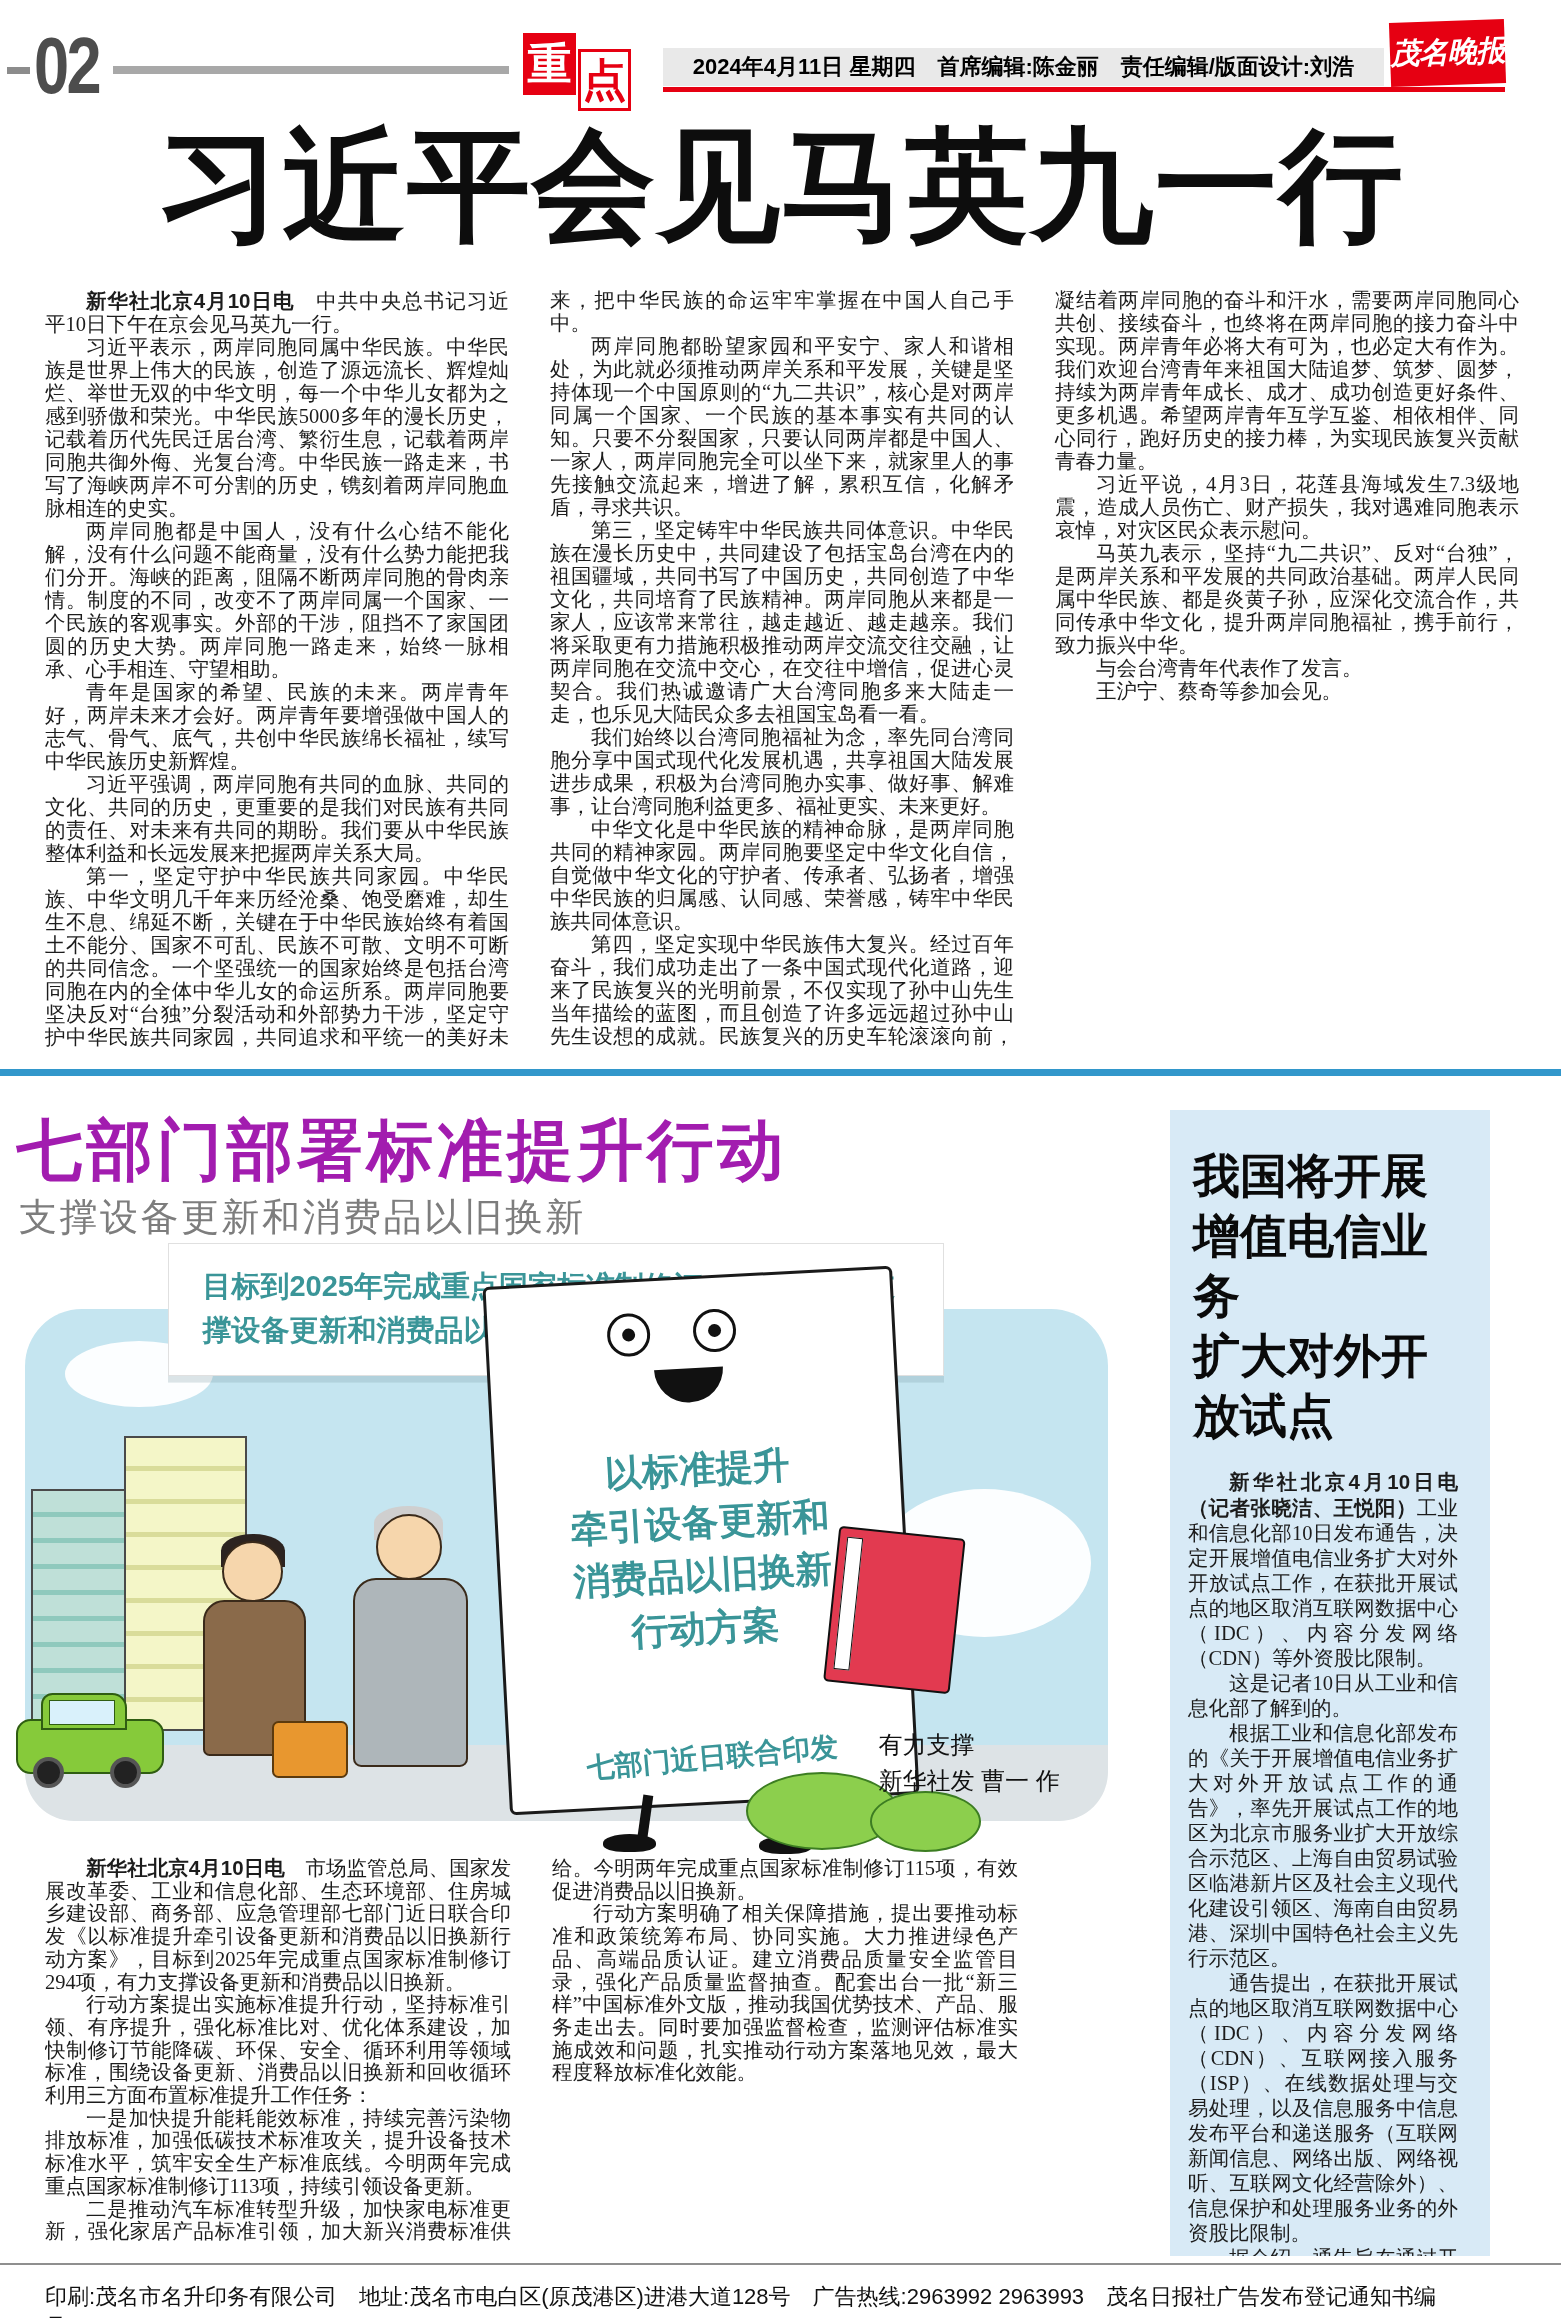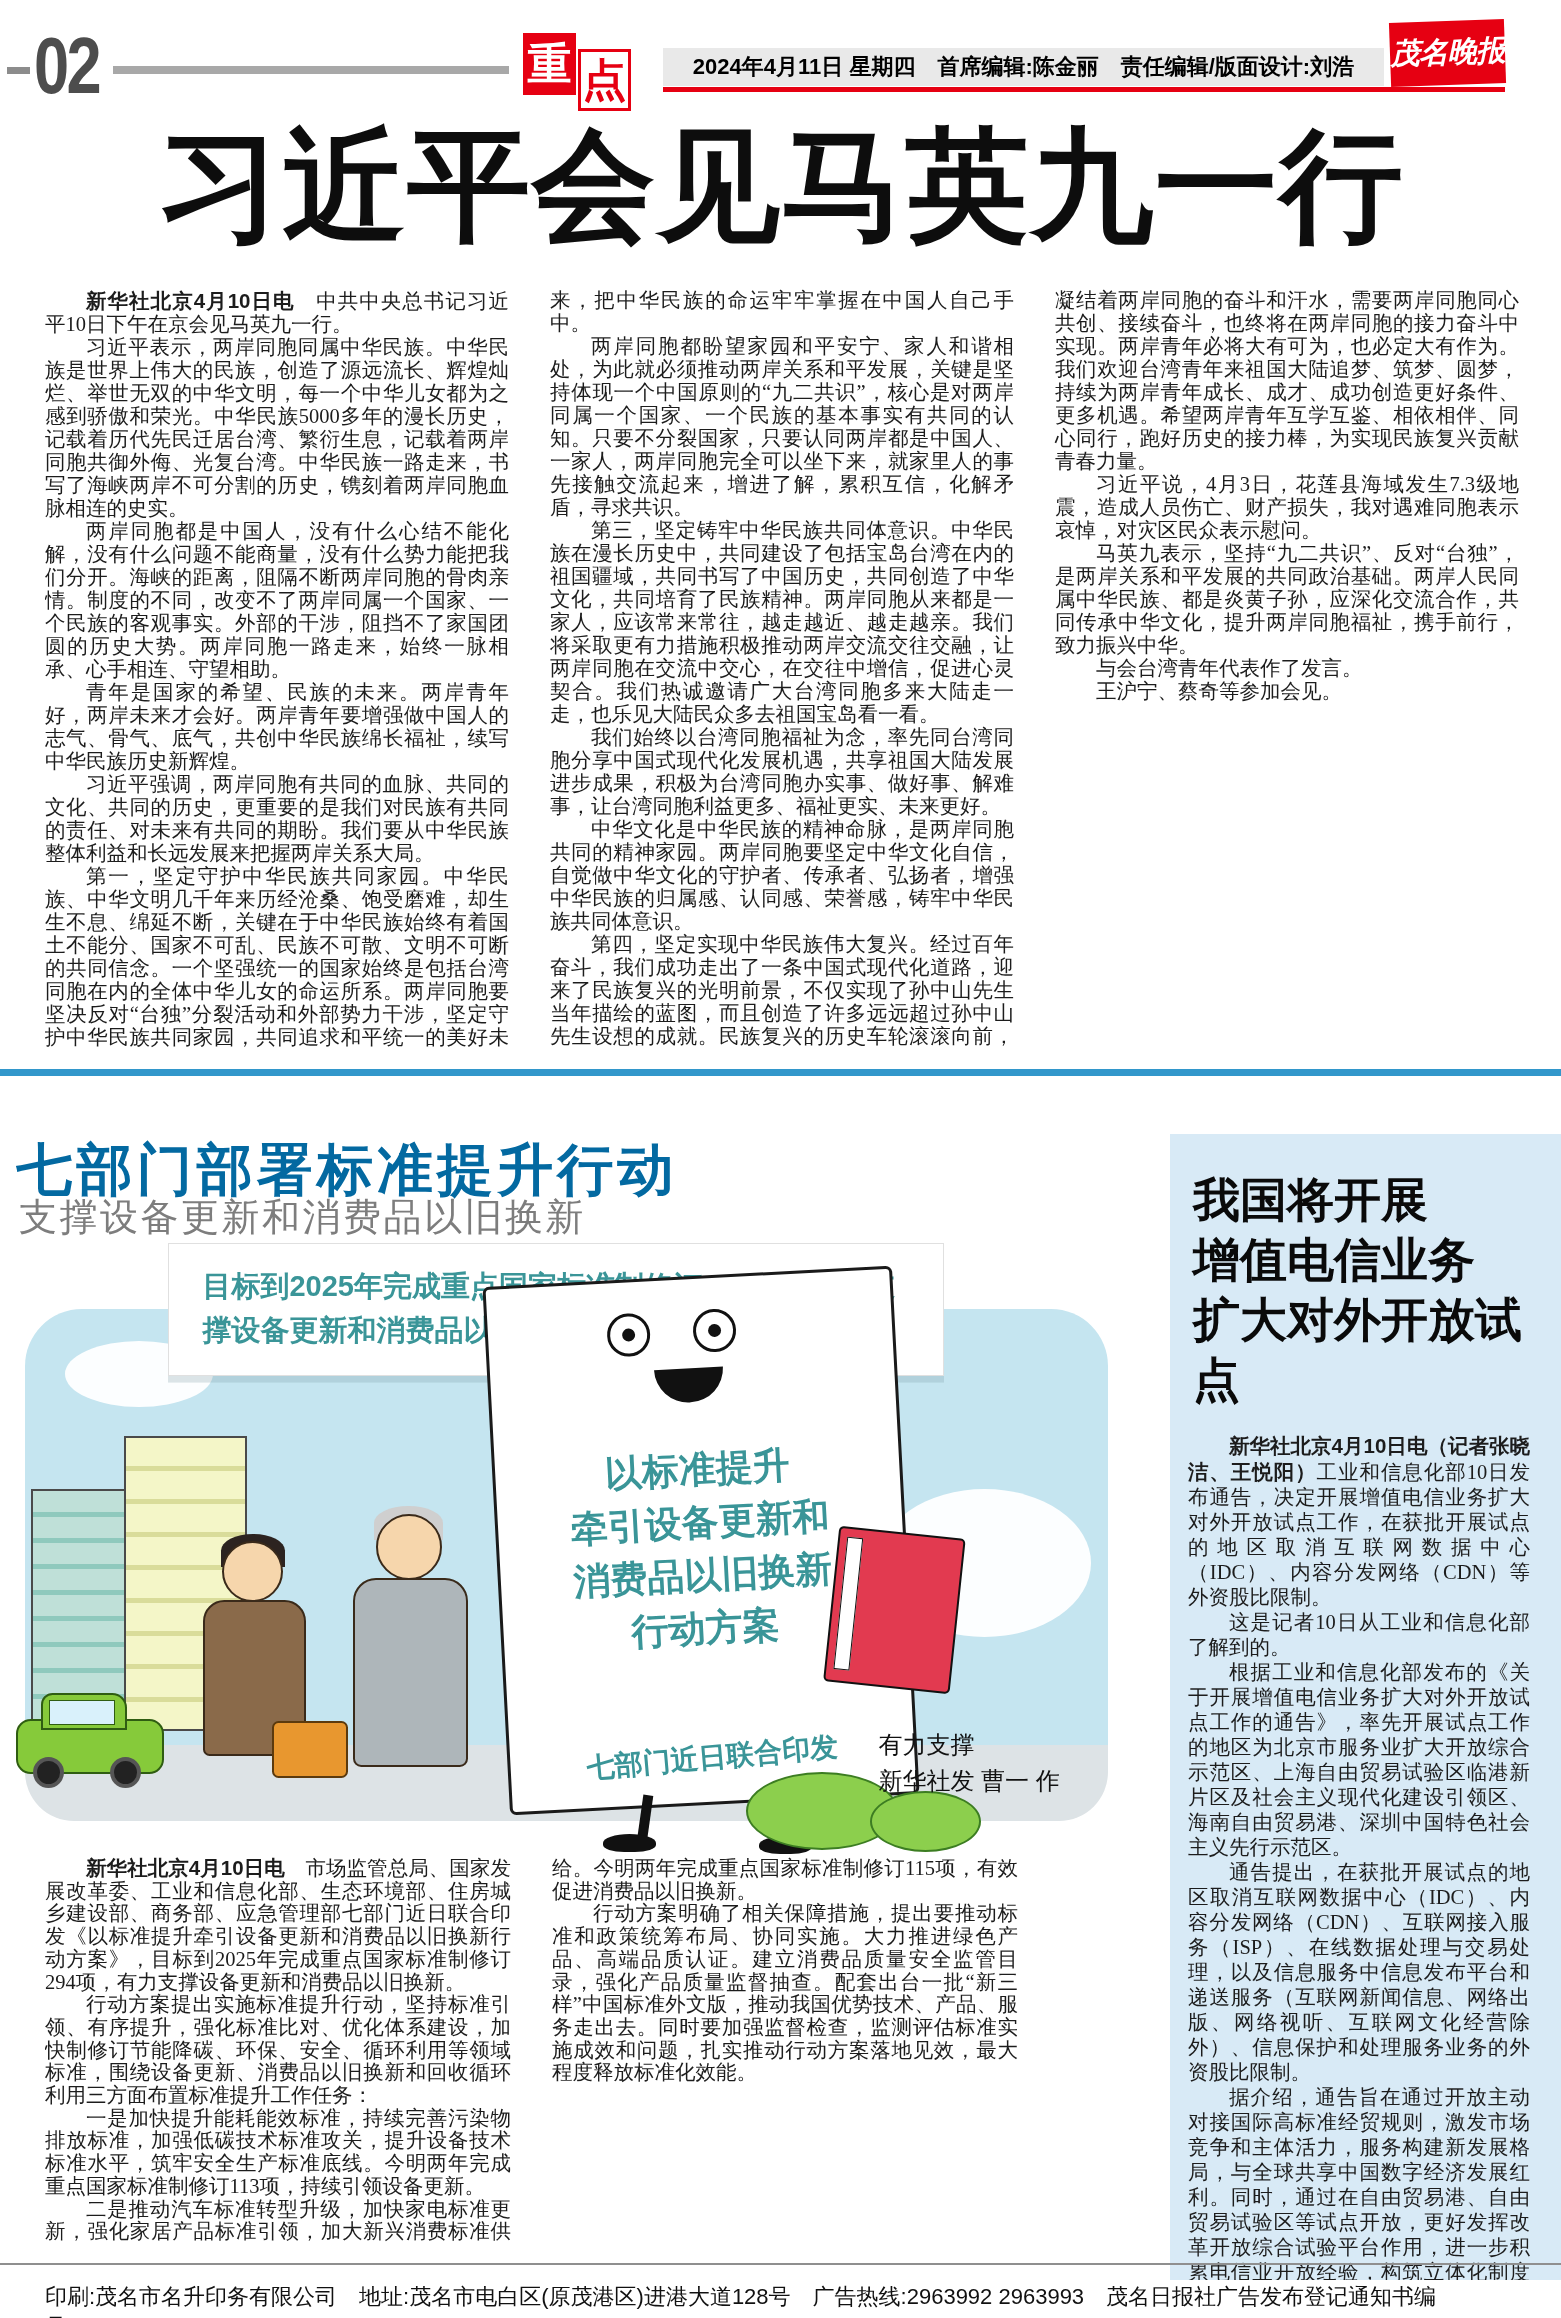--- a/index.html
+++ b/index.html
@@ -26,21 +26,21 @@
                  font-family:"Liberation Sans",sans-serif;font-weight:900;font-size:123px;
                  letter-spacing:1.6px;color:#0d0d0d;}
   .main-cols{position:absolute;left:45px;top:289px;width:1474px;height:778px;overflow:hidden;
              column-count:3;column-gap:41px;column-fill:auto;
              font-size:20.5px;line-height:23px;text-align:justify;color:#1c1c1c;}
   .main-cols p,.std-body p,.sb-body p{margin:0;text-indent:2em;}
   .lead{font-weight:700;font-family:"Liberation Sans","DejaVu Sans",sans-serif;}
   .blue-bar{position:absolute;left:0;top:1069px;width:1562px;height:7.4px;background:#3297cb;}
   
   .std-headline{position:absolute;left:16.4px;top:1106px;font-family:"Liberation Sans",sans-serif;
-                font-weight:900;font-size:56px;letter-spacing:4.1px;color:#0369a1;margin-top:27px;}
+                font-weight:900;font-size:66px;letter-spacing:4.1px;color:#a21caf;}
   .std-sub{position:absolute;left:19px;top:1192px;font-family:"Liberation Sans",sans-serif;
            font-size:38px;letter-spacing:2.5px;color:#7d7d7d;}
   .std-body{position:absolute;left:45px;top:1857px;width:973px;height:410px;overflow:hidden;
             column-count:2;column-gap:41px;column-fill:auto;
             font-size:20.5px;line-height:22.7px;text-align:justify;}
   
   .cartoon{position:absolute;left:16.4px;top:1243px;width:1100px;height:607px;}
   .sky{position:absolute;left:8.2px;top:66px;width:1083px;height:509px;background:#c5e5f0;border-radius:57px;}
   .cloud{position:absolute;background:#ffffff;border-radius:50%;opacity:.95;}
   .c1{left:607px;top:98px;width:246px;height:98px;}
@@ -77,22 +77,22 @@
   .shoe{position:absolute;width:53px;height:18px;background:#111;border-radius:50% 50% 40% 40%;}
   .bubble{position:absolute;left:152px;top:0;width:776px;height:133px;background:#fff;
           border:0.8px solid #e0e0e0;box-shadow:0 6.6px 0 rgba(120,150,160,.25);box-sizing:border-box;
           padding:19.7px 33px;color:#3a9598;font-family:"Liberation Sans",sans-serif;
           font-weight:700;font-size:29px;line-height:44px;}
   .bubble-tail{position:absolute;left:730px;top:131px;width:0;height:0;
                border-left:18px solid transparent;border-right:18px solid transparent;border-top:31px solid #fff;}
   .cartoon-caption{position:absolute;left:862px;top:484px;font-family:"Liberation Sans",sans-serif;
                    font-size:24px;line-height:36px;color:#111;}
   
-  .sidebar{position:absolute;left:1170px;top:1110px;width:392px;height:1146px;background:#d8eaf6;
-           box-sizing:border-box;overflow:hidden;margin-top:24px;}
+  .sidebar{position:absolute;left:1170px;top:1110px;width:320px;height:1146px;background:#d8eaf6;
+           box-sizing:border-box;overflow:hidden;}
   .sb-headline{padding:36px 21.3px 0 23px;font-family:"Liberation Sans",sans-serif;font-weight:900;
                font-size:47px;line-height:60px;color:#0a0a0a;}
   .sb-body{padding:23px 32px 0 18px;font-size:20.5px;line-height:25px;text-align:justify;color:#1c1c1c;}
   
   .footer-rule{position:absolute;left:0;top:2263px;width:1562px;height:1.6px;background:#8f8f8f;}
   .footer-text{position:absolute;left:45px;top:2282px;width:1477px;font-family:"Liberation Sans",sans-serif;
                font-size:22px;color:#111;}
 </style>
 </head>
 <body>

